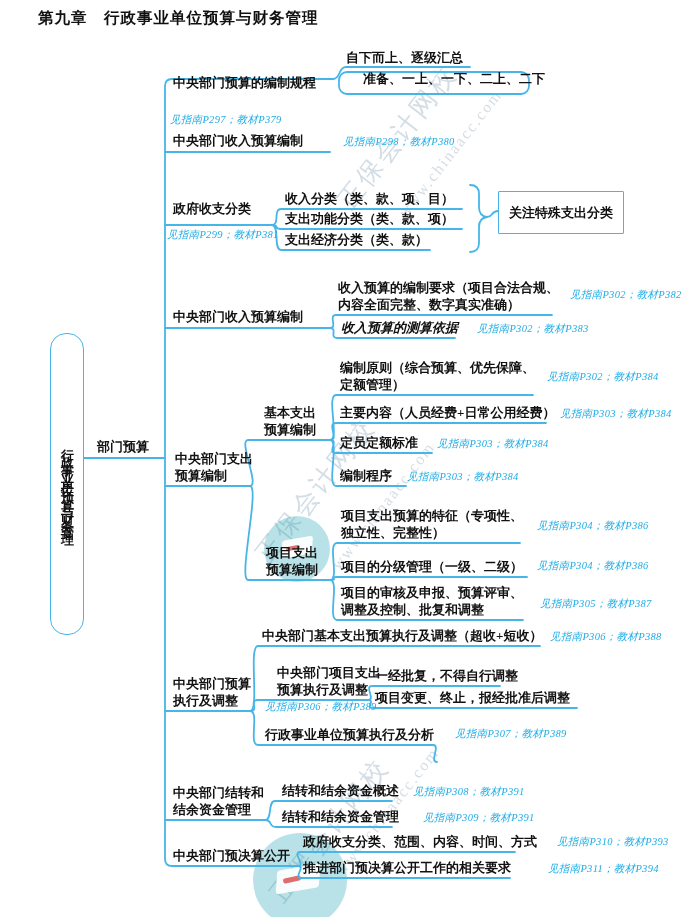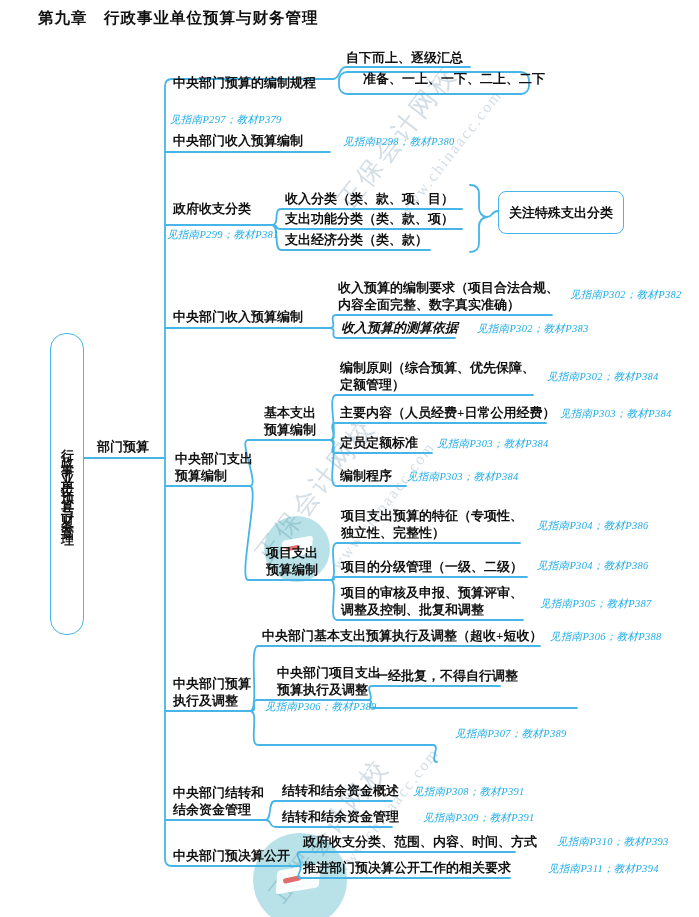--- a/index.html
+++ b/index.html
@@ -10,21 +10,21 @@
       color:rgba(125,155,180,0.34);letter-spacing:3px;pointer-events:none;}
   .wm.brand{font-size:26px;}
   .wm.url{font-size:16px;letter-spacing:2px;}
   .logo-circle{position:absolute;border-radius:50%;background:rgba(0,150,170,0.28);}
   .logo-book{position:absolute;background:rgba(255,255,255,0.92);transform:skew(-14deg) rotate(-10deg);border-radius:3px;}
   .logo-accent{position:absolute;background:rgba(215,60,60,0.75);transform:rotate(-12deg);border-radius:2px;}
   svg.links{position:absolute;left:0;top:0;z-index:2;}
   .lbl{position:absolute;z-index:3;font-weight:bold;font-size:13px;line-height:17px;white-space:nowrap;color:#111;}
   .wrap{white-space:normal;}
   .ref{position:absolute;z-index:3;font-size:10.5px;font-style:italic;color:#21ade6;white-space:nowrap;letter-spacing:0.3px;}
-  .callout{position:absolute;z-index:3;border:1.6px solid #47b5e8;border-radius:8px;background:#fff;
+  .callout{position:absolute;z-index:3;border:1.6px solid #47b5e8;border-radius:1px;background:#fff;
            display:flex;align-items:center;justify-content:center;font-weight:bold;font-size:13px;}
   .chip{position:absolute;z-index:3;border:1.6px solid #47b5e8;border-radius:9px;background:transparent;
         display:flex;align-items:center;font-weight:bold;font-size:13px;padding-left:8px;}
   .root-box{position:absolute;z-index:3;left:50px;top:333px;width:32px;height:300px;border:1.6px solid #47b5e8;
             border-radius:16px;display:flex;align-items:center;justify-content:center;background:#fff;}
   .root-box span{writing-mode:vertical-rl;text-orientation:upright;font-size:13px;font-weight:bold;letter-spacing:7px;}
   .title{position:absolute;z-index:3;left:38px;top:8px;font-size:15.5px;font-weight:bold;letter-spacing:1px;
          font-family:"Liberation Sans","DejaVu Sans",sans-serif;}
 </style>
 </head>
@@ -154,20 +154,22 @@
   <div class="ref" style="left:537px;top:559px;">见指南P304；教材P386</div>
   <div class="lbl wrap" style="left:341px;top:584px;width:186px;">项目的审核及申报、预算评审、调整及控制、批复和调整</div>
   <div class="ref" style="left:540px;top:597px;">见指南P305；教材P387</div>
 
   <div class="lbl wrap" style="left:173px;top:675px;width:80px;">中央部门预算执行及调整</div>
   <div class="lbl" style="left:262px;top:627px;">中央部门基本支出预算执行及调整（超收+短收）</div>
   <div class="ref" style="left:550px;top:630px;">见指南P306；教材P388</div>
   <div class="lbl wrap" style="left:262px;top:664px;width:107px;margin-left:15px;">中央部门项目支出预算执行及调整</div>
   <div class="ref" style="left:265px;top:700px;">见指南P306；教材P389</div>
   <div class="lbl" style="left:375px;top:667px;">一经批复，不得自行调整</div>
+  <div class="lbl" style="left:375px;top:689px;">项目变更、终止，报经批准后调整</div>
+  <div class="lbl" style="left:265px;top:726px;">行政事业单位预算执行及分析</div>
   <div class="ref" style="left:455px;top:727px;">见指南P307；教材P389</div>
 
   <div class="lbl wrap" style="left:173px;top:784px;width:94px;">中央部门结转和结余资金管理</div>
   <div class="lbl" style="left:282px;top:782px;">结转和结余资金概述</div>
   <div class="ref" style="left:413px;top:785px;">见指南P308；教材P391</div>
   <div class="lbl" style="left:282px;top:808px;">结转和结余资金管理</div>
   <div class="ref" style="left:423px;top:811px;">见指南P309；教材P391</div>
 
   <div class="lbl" style="left:173px;top:847px;">中央部门预决算公开</div>
   <div class="lbl" style="left:303px;top:833px;">政府收支分类、范围、内容、时间、方式</div>

